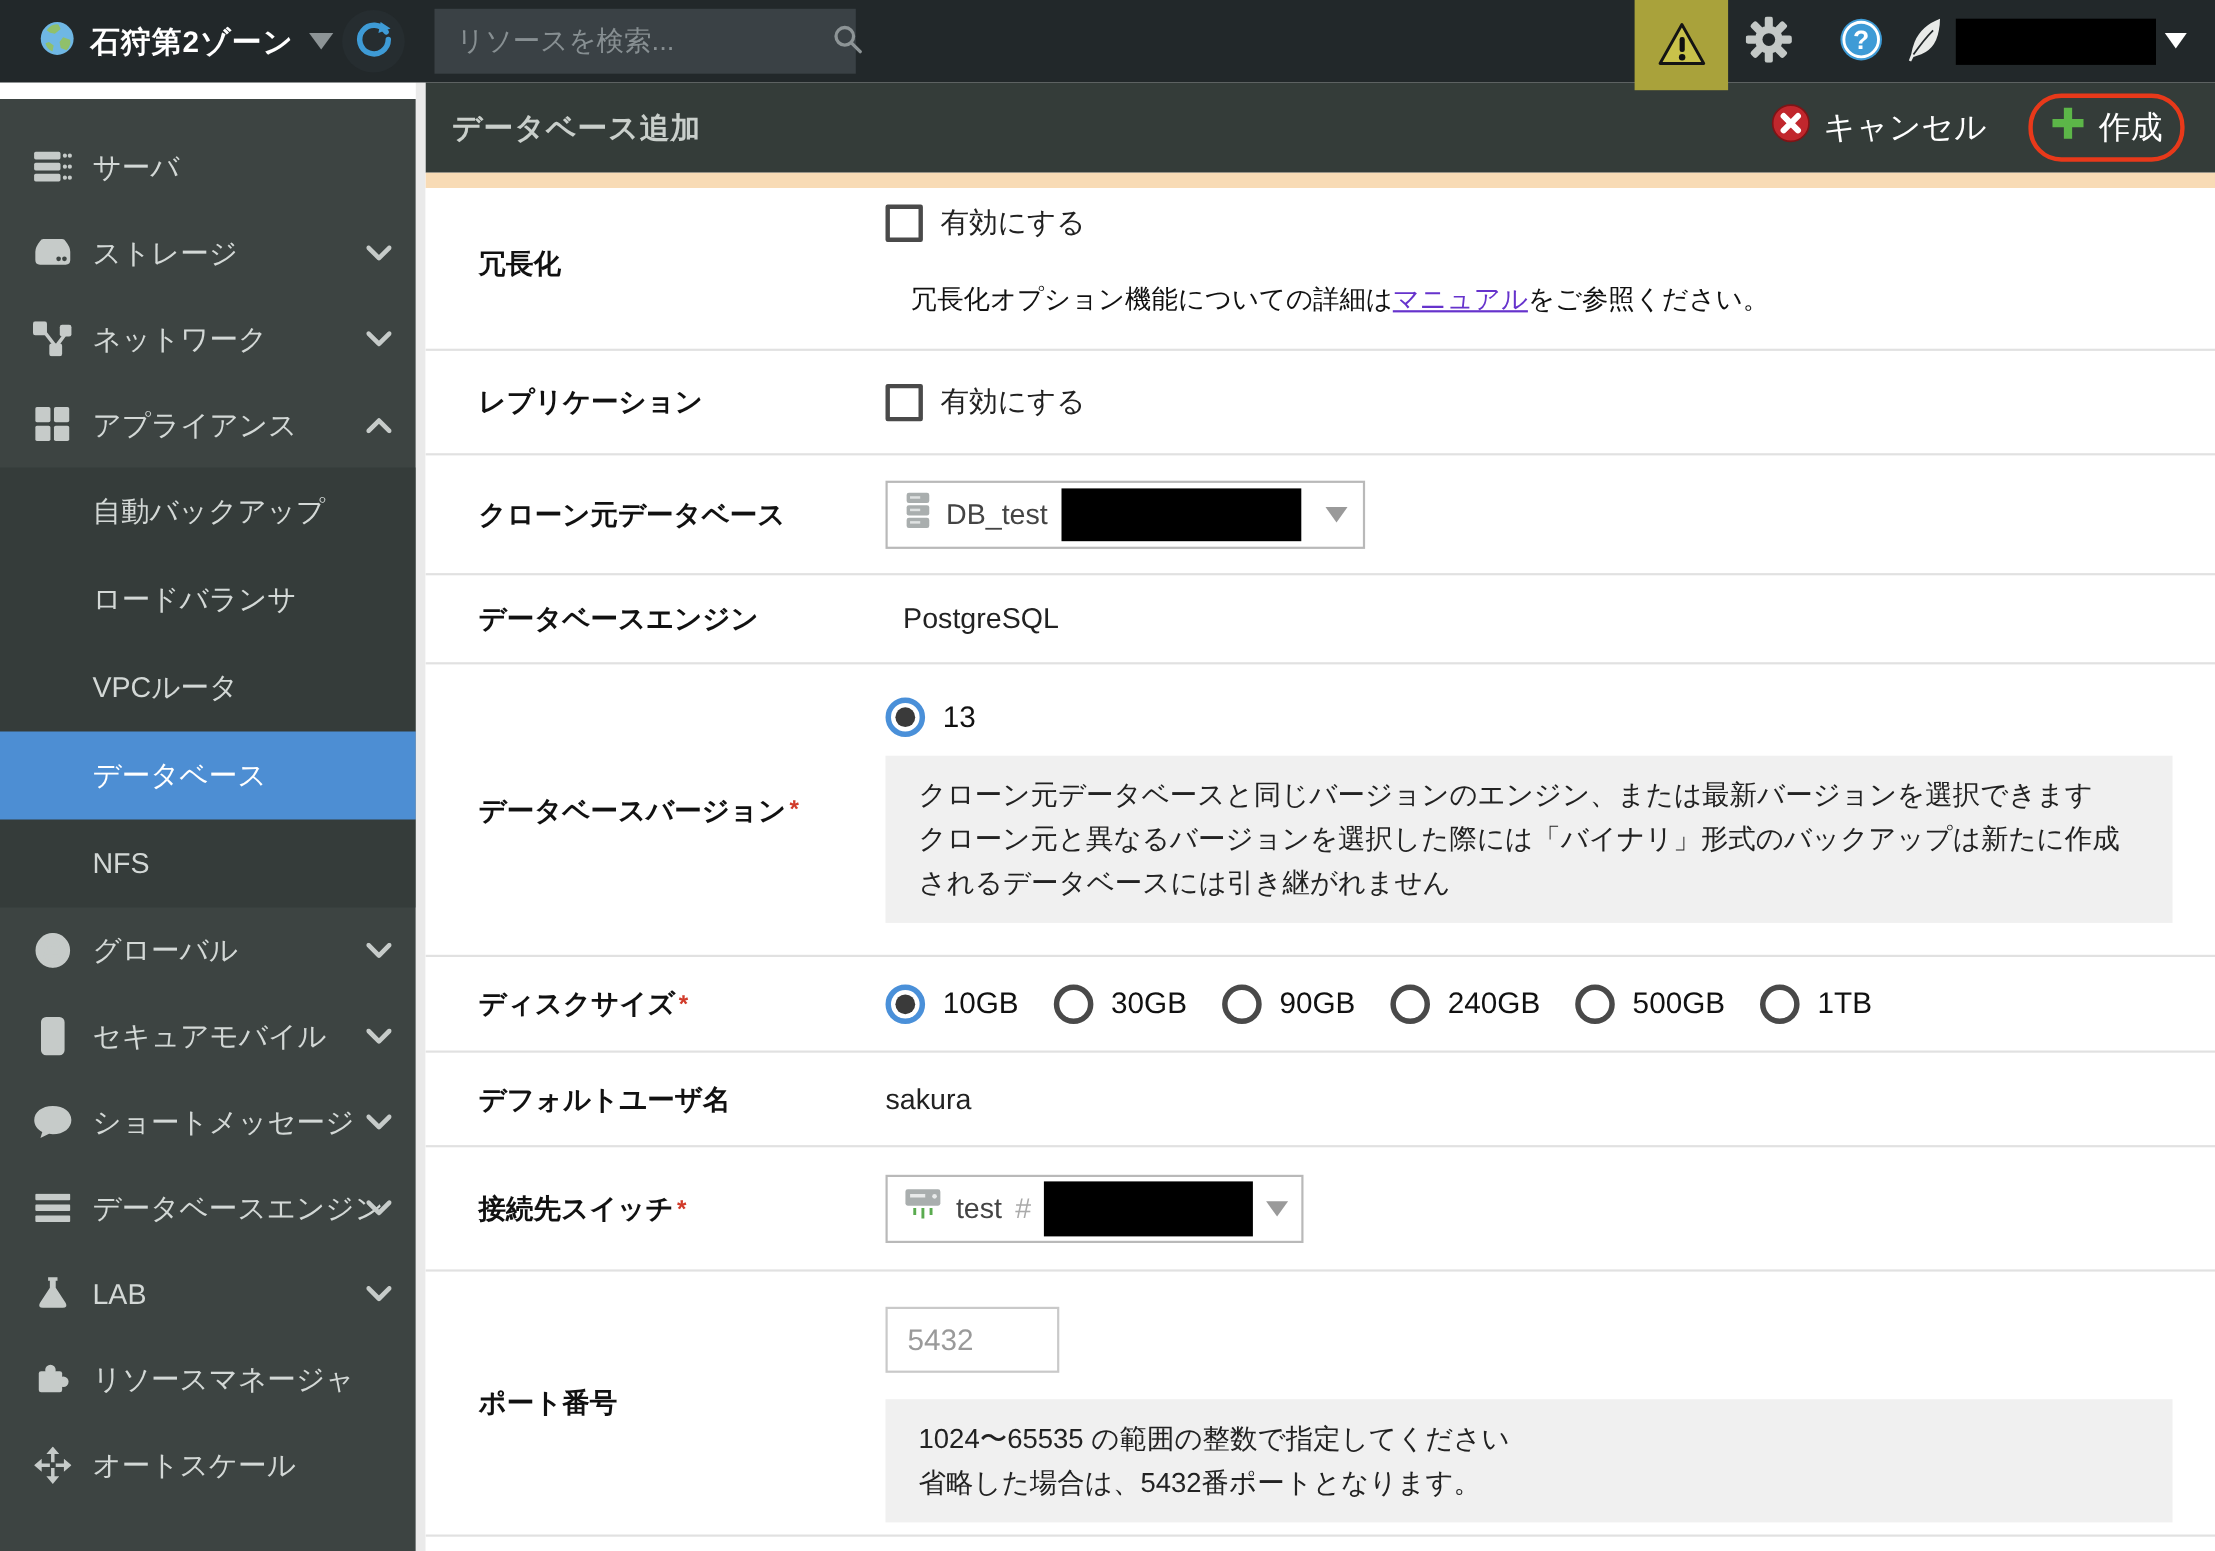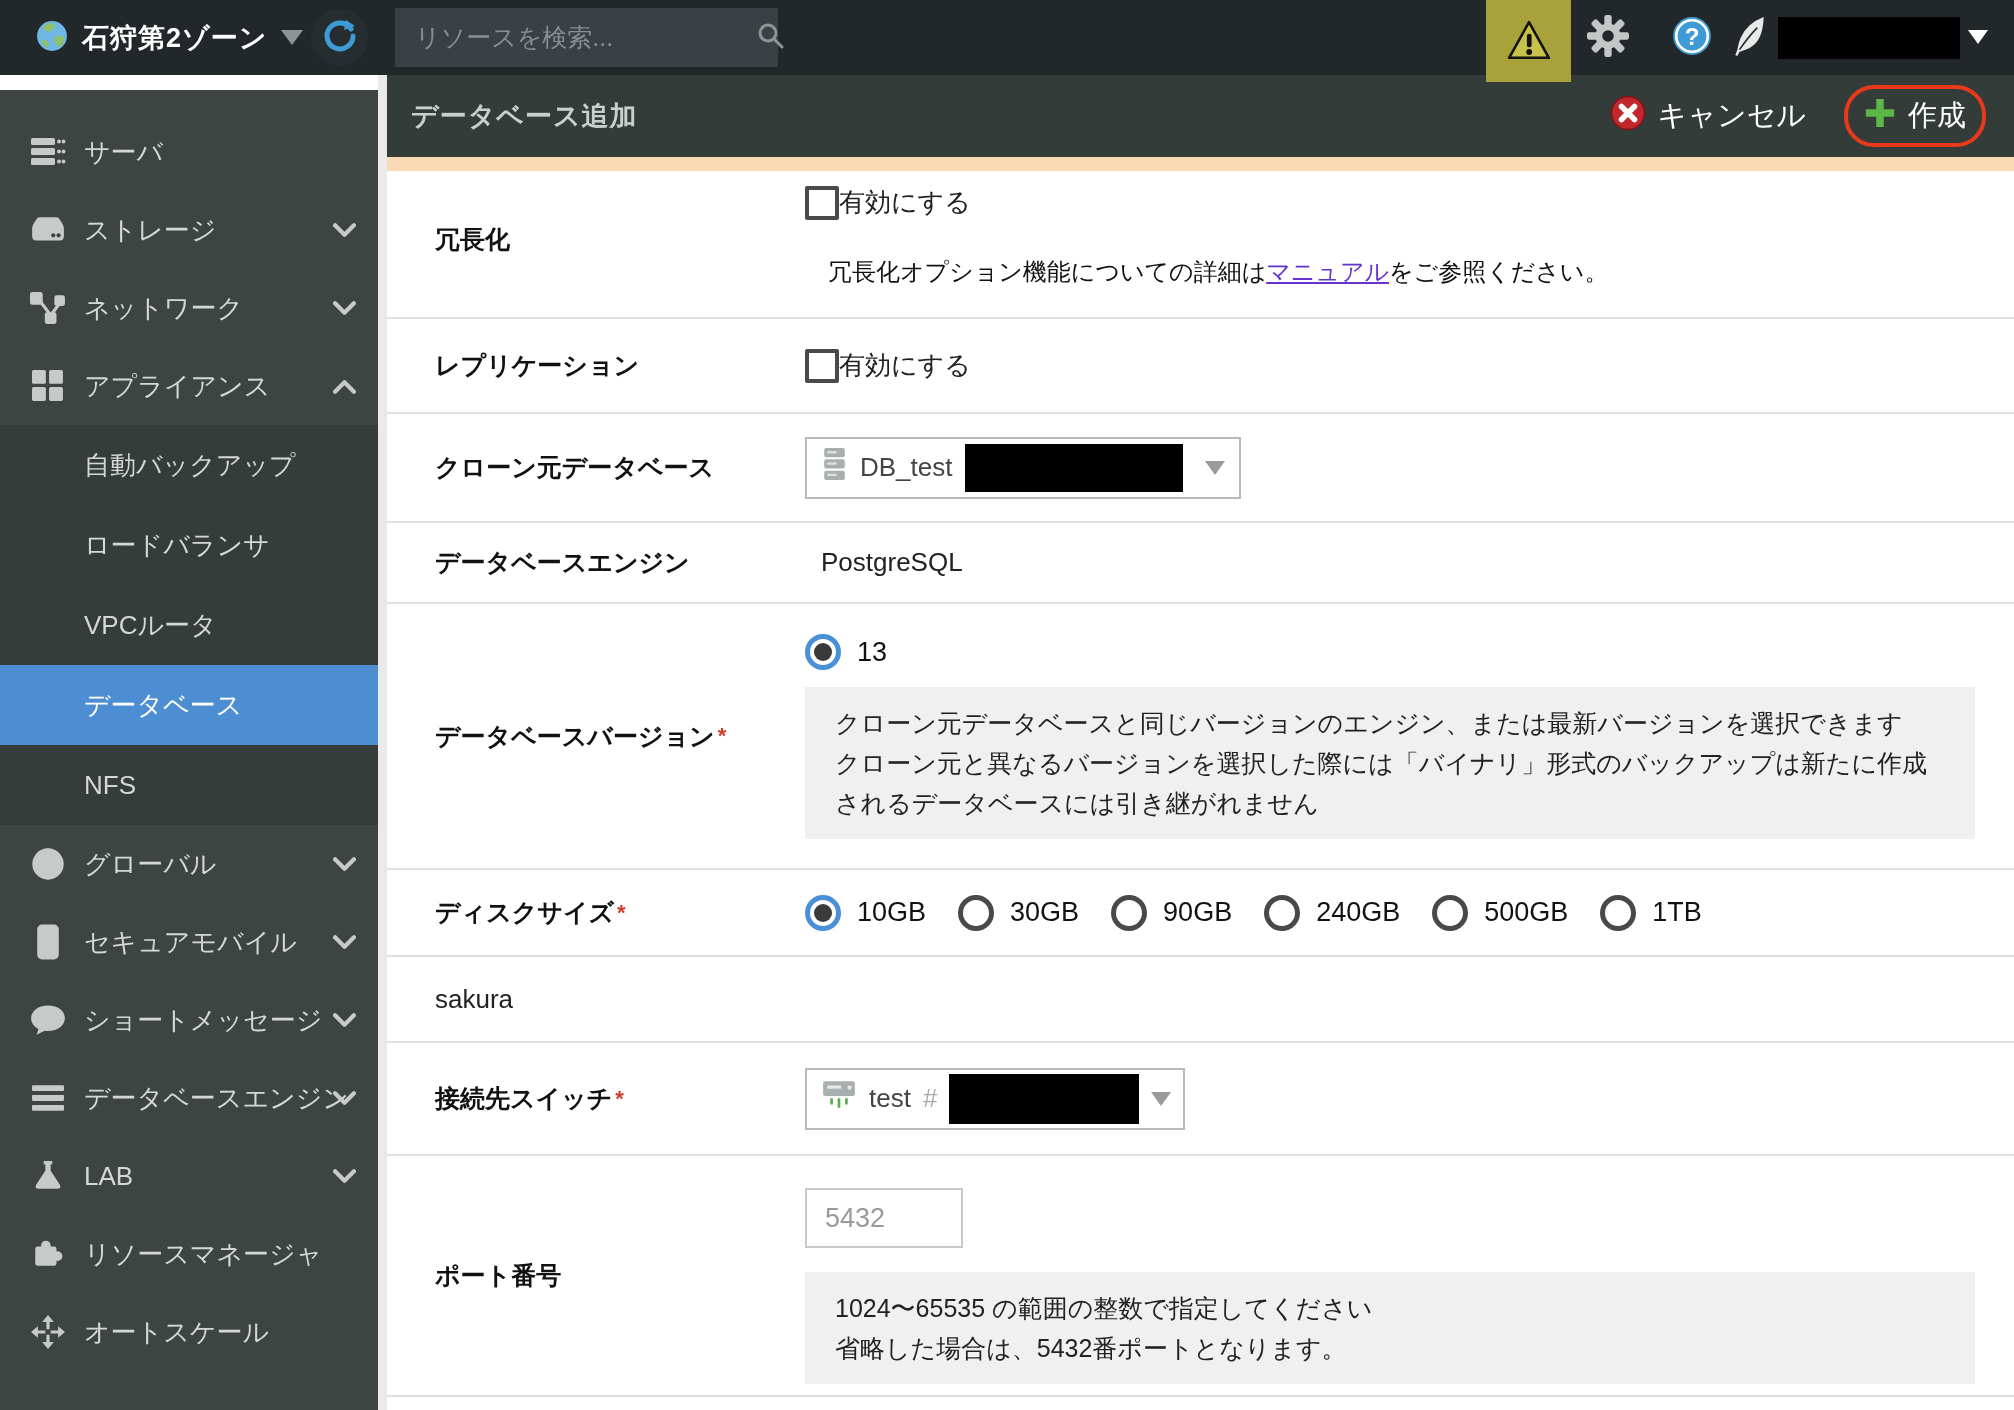--- a/index.html
+++ b/index.html
@@ -69,21 +69,21 @@
   .row-clone { height:109px; }
   .row-engine { height:81px;gap:16px; }
   .row-version { height:266px; }
   .row-version .fvalue { padding-top:30px; gap:17px; }
   .row-disk { height:87px; }
   .row-user { height:86px; }
   .row-switch { height:113px; }
   .row-port { height:241px; }
   .row-port .fvalue { padding-top:32px; gap:24px; }
 
-  .check-line { display:flex; align-items:center; gap:0; cursor:pointer; font-size:26px; }
+  .check-line { display:flex; align-items:center; gap:16px; cursor:pointer; font-size:26px; }
   .checkbox { width:34px; height:34px; border:4px solid #4a4a4a; background:#fff; border-radius:2px; flex:none; }
   .note { font-size:24px; color:#111;margin-left:23px; }
   .manual-link { color:#6633cc; text-decoration:underline; cursor:pointer; }
 
   .select-box { height:62px; background:#fff; border:2px solid #b9b9b9; display:flex; align-items:center;
     gap:12px; padding:0 14px; cursor:pointer; }
   .select-box.clone { width:436px; }
   .select-box.switch { width:380px; }
   .inline-redact { background:#000; flex:none; }
   .redact-db { width:218px; height:48px; }
@@ -481,20 +481,23 @@
             </label>
           <label class="radio-line">
               <span class="radio unsel"></span>
               <span>1TB</span>
             </label>
         </div>
       </div>
     </div>
 
     <div class="row row-user">
+      <div class="flabel">
+          <span>デフォルトユーザ名</span>
+        </div>
       <div class="fvalue">
           <span>sakura</span>
         </div>
     </div>
 
     <div class="row row-switch">
       <div class="flabel">
           <span>接続先スイッチ</span>
           <span class="req">*</span>
         </div>

